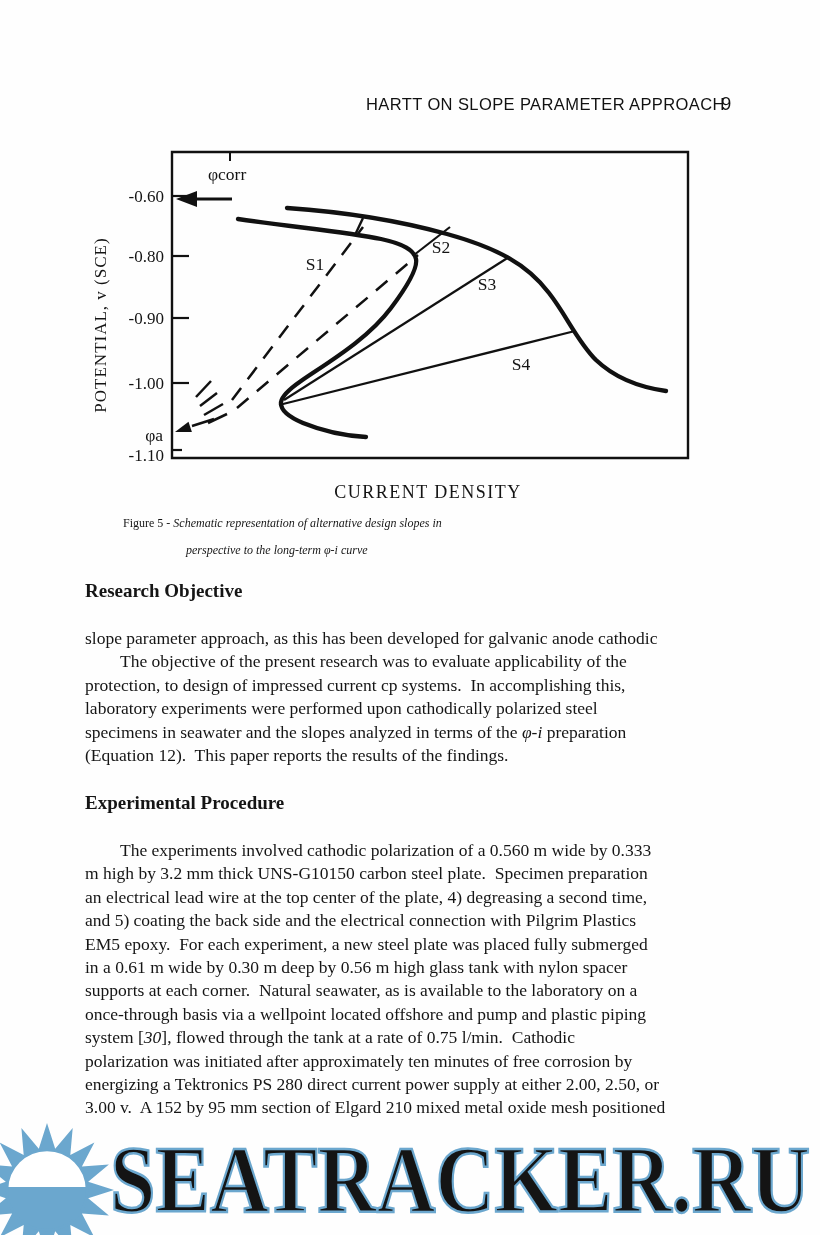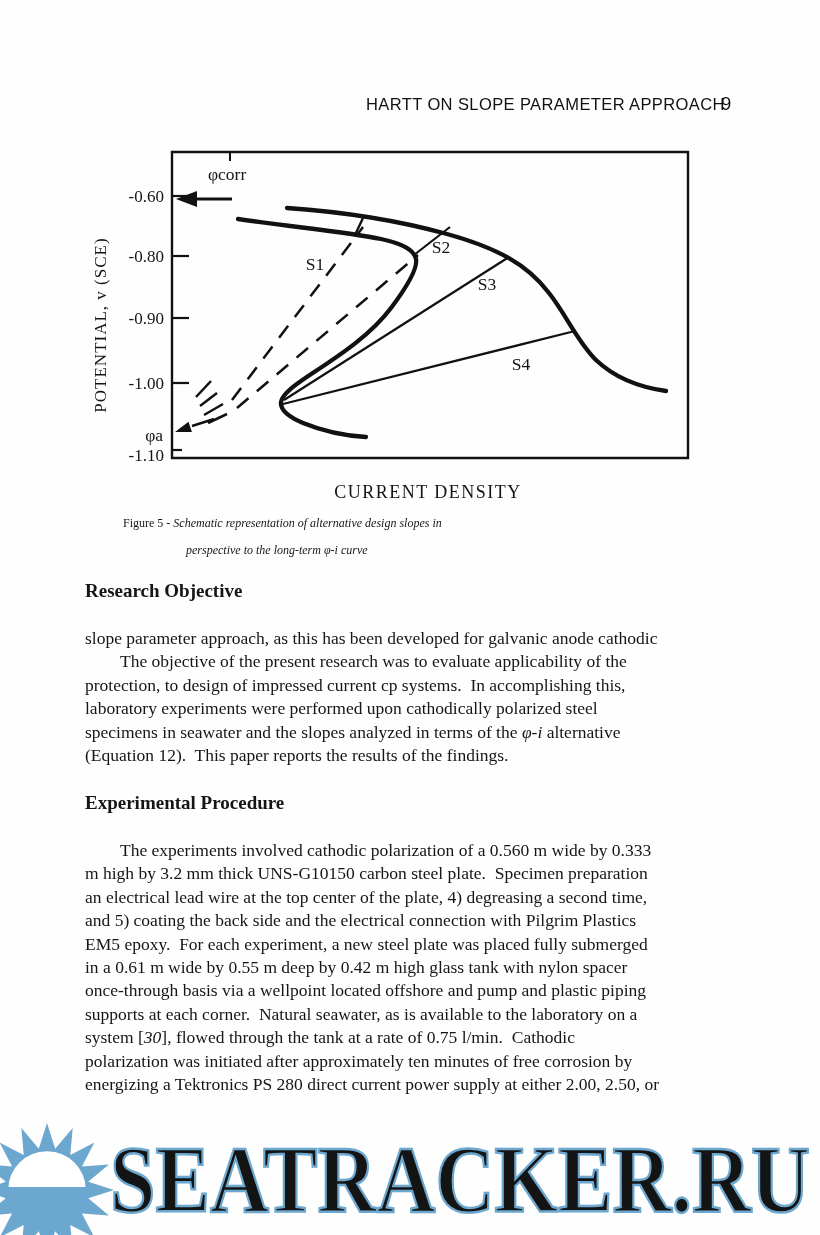--- a/index.html
+++ b/index.html
@@ -86,37 +86,38 @@
 
   <div class="abs cap" style="left:123px;top:516px;"><span>Figure 5 - </span><i>Schematic representation of alternative design slopes in</i></div>
   <div class="abs cap" style="left:186px;top:543px;font-family:Liberation Serif, serif;"><i>perspective to the long-term φ-i curve</i></div>
 
   <div class="abs h-bold" style="left:85px;top:580px;">Research Objective</div>
   <div class="abs para" style="left:85px;top:627px;">
     <div class="ln">slope parameter approach, as this has been developed for galvanic anode cathodic</div>
     <div class="ln indent">The objective of the present research was to evaluate applicability of the</div>
     <div class="ln">protection, to design of impressed current cp systems.  In accomplishing this,</div>
     <div class="ln">laboratory experiments were performed upon cathodically polarized steel</div>
-    <div class="ln"><span>specimens in seawater and the slopes analyzed in terms of the </span><i>φ-i</i><span> alternative</span></div>
+    <div class="ln"><span>specimens in seawater and the slopes analyzed in terms of the </span><i>φ-i</i><span> preparation</span></div>
     <div class="ln">(Equation 12).  This paper reports the results of the findings.</div>
   </div>
 
   <div class="abs h-bold" style="left:85px;top:792px;">Experimental Procedure</div>
   <div class="abs para" style="left:85px;top:839px;">
     <div class="ln indent">The experiments involved cathodic polarization of a 0.560 m wide by 0.333</div>
     <div class="ln">m high by 3.2 mm thick UNS-G10150 carbon steel plate.  Specimen preparation</div>
     <div class="ln">an electrical lead wire at the top center of the plate, 4) degreasing a second time,</div>
     <div class="ln">and 5) coating the back side and the electrical connection with Pilgrim Plastics</div>
     <div class="ln">EM5 epoxy.  For each experiment, a new steel plate was placed fully submerged</div>
-    <div class="ln">in a 0.61 m wide by 0.55 m deep by 0.42 m high glass tank with nylon spacer</div>
+    <div class="ln">in a 0.61 m wide by 0.30 m deep by 0.56 m high glass tank with nylon spacer</div>
+    <div class="ln">supports at each corner.  Natural seawater, as is available to the laboratory on a</div>
     <div class="ln">once-through basis via a wellpoint located offshore and pump and plastic piping</div>
-    <div class="ln">supports at each corner.  Natural seawater, as is available to the laboratory on a</div>
     <div class="ln"><span>system [</span><i>30</i><span>], flowed through the tank at a rate of 0.75 l/min.  Cathodic</span></div>
     <div class="ln">polarization was initiated after approximately ten minutes of free corrosion by</div>
     <div class="ln">energizing a Tektronics PS 280 direct current power supply at either 2.00, 2.50, or</div>
+    <div class="ln">3.00 v.  A 152 by 95 mm section of Elgard 210 mixed metal oxide mesh positioned</div>
   </div>
 
   <svg class="abs" style="left:0;top:1118px;" width="820" height="117" viewBox="0 1118 820 117">
     <defs>
       <linearGradient id="wmfill" x1="0" y1="0" x2="0" y2="1">
         <stop offset="0" stop-color="#ffffff"></stop>
         <stop offset="0.46" stop-color="#ffffff"></stop>
         <stop offset="0.46" stop-color="#6BA7CE"></stop>
         <stop offset="1" stop-color="#6BA7CE"></stop>
       </linearGradient>

